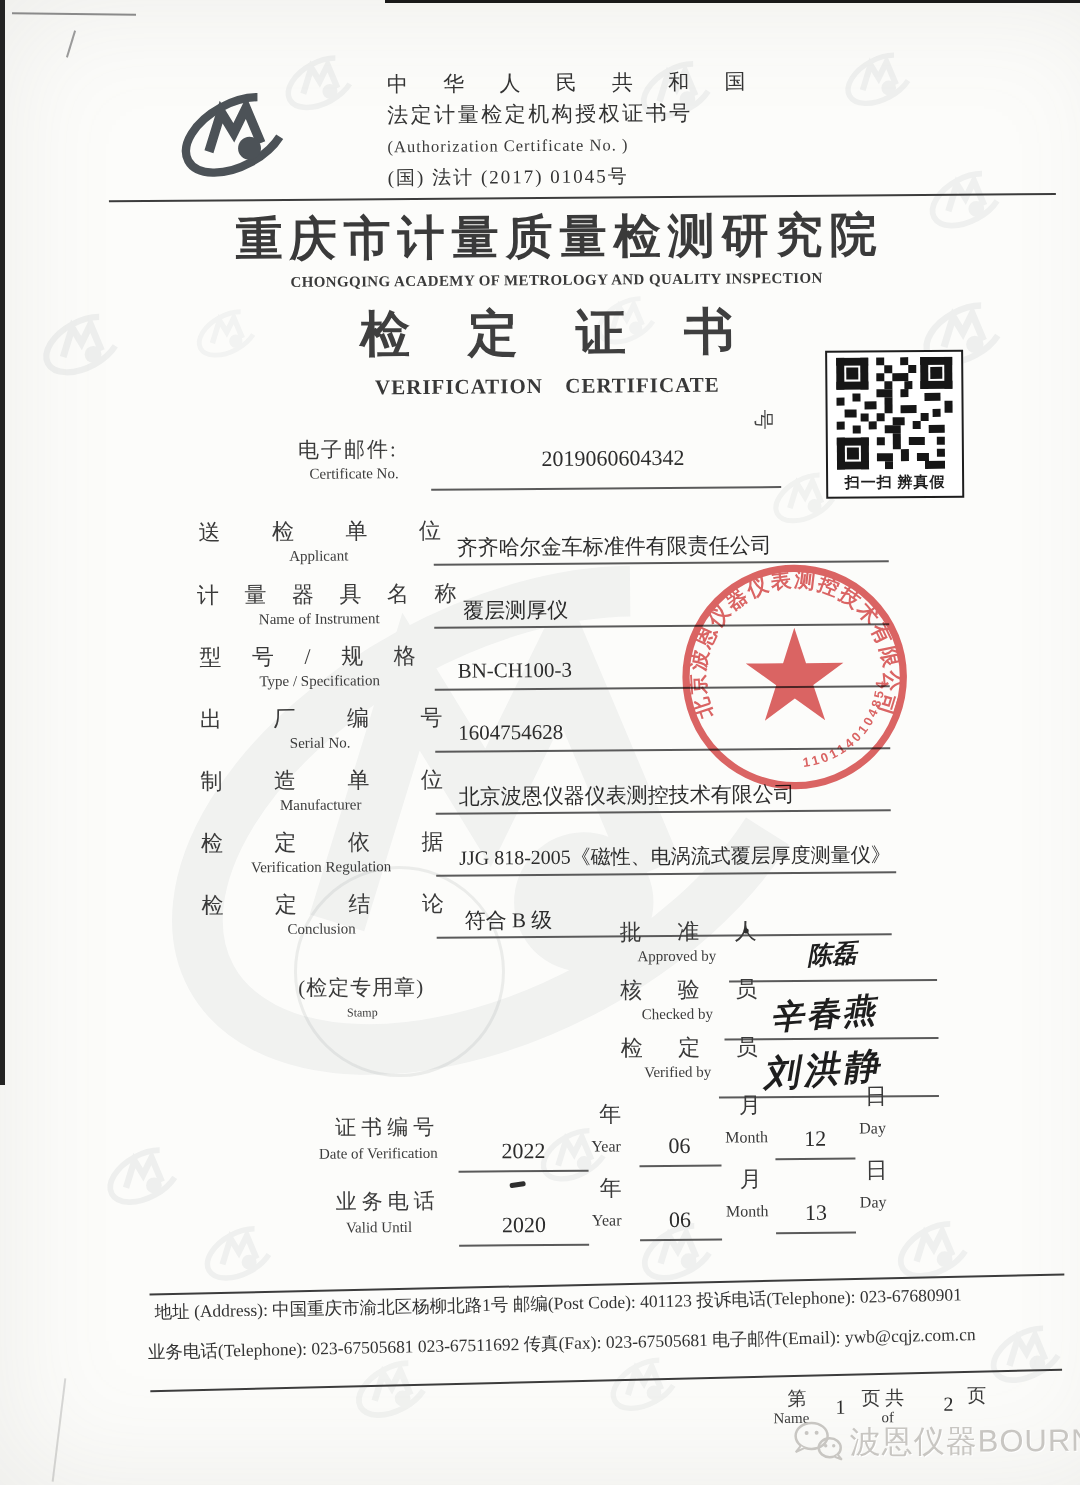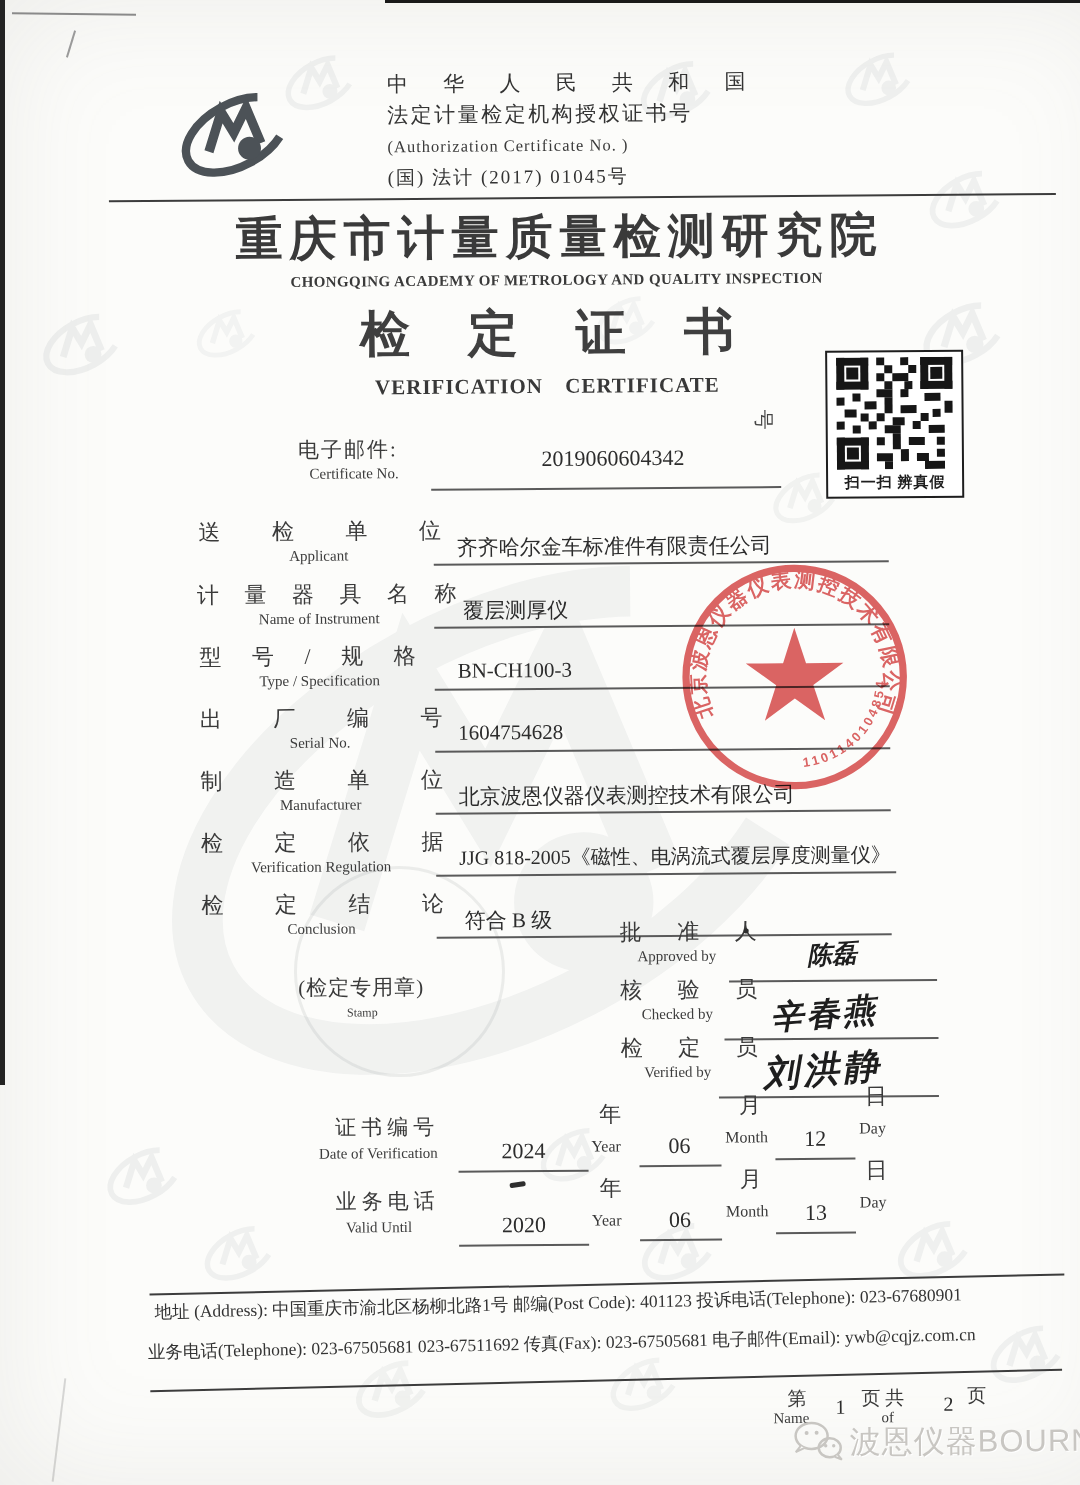--- a/index.html
+++ b/index.html
@@ -297,21 +297,21 @@
     <div class="abs" style="left:0;top:1034px;width:100%;height:70px;">
       <div class="abs flabel w3s" style="left:618px;top:0;">检 定 员</div>
       <div class="abs elabel" style="left:610px;top:31px;width:130px;">Verified by</div>
       <div class="abs sig hand3" style="left:760px;top:14px;">刘洪静</div>
       <div class="abs fline" style="left:716px;top:64px;width:220px;"></div>
     </div>
 
     <div class="abs" style="left:0;top:1082px;width:100%;height:94px;">
       <div class="abs dlab" style="left:332px;top:30px;">证书编号</div>
       <div class="abs elabel" style="left:290px;top:62px;width:170px;">Date of Verification</div>
-      <div class="abs dval" style="left:462px;top:56px;width:116px;">2024</div>
+      <div class="abs dval" style="left:462px;top:56px;width:116px;">2022</div>
       <div class="abs fline" style="left:455px;top:88px;width:130px;"></div>
       <div class="abs unit-cn" style="left:596px;top:18px;">年</div>
       <div class="abs unit-en" style="left:588px;top:56px;">Year</div>
       <div class="abs dval" style="left:638px;top:52px;width:76px;">06</div>
       <div class="abs fline" style="left:636px;top:84px;width:82px;"></div>
       <div class="abs unit-cn" style="left:736px;top:10px;">月</div>
       <div class="abs unit-en" style="left:722px;top:48px;">Month</div>
       <div class="abs dval" style="left:776px;top:46px;width:72px;">12</div>
       <div class="abs fline" style="left:772px;top:78px;width:80px;"></div>
       <div class="abs unit-cn" style="left:862px;top:2px;">日</div>

